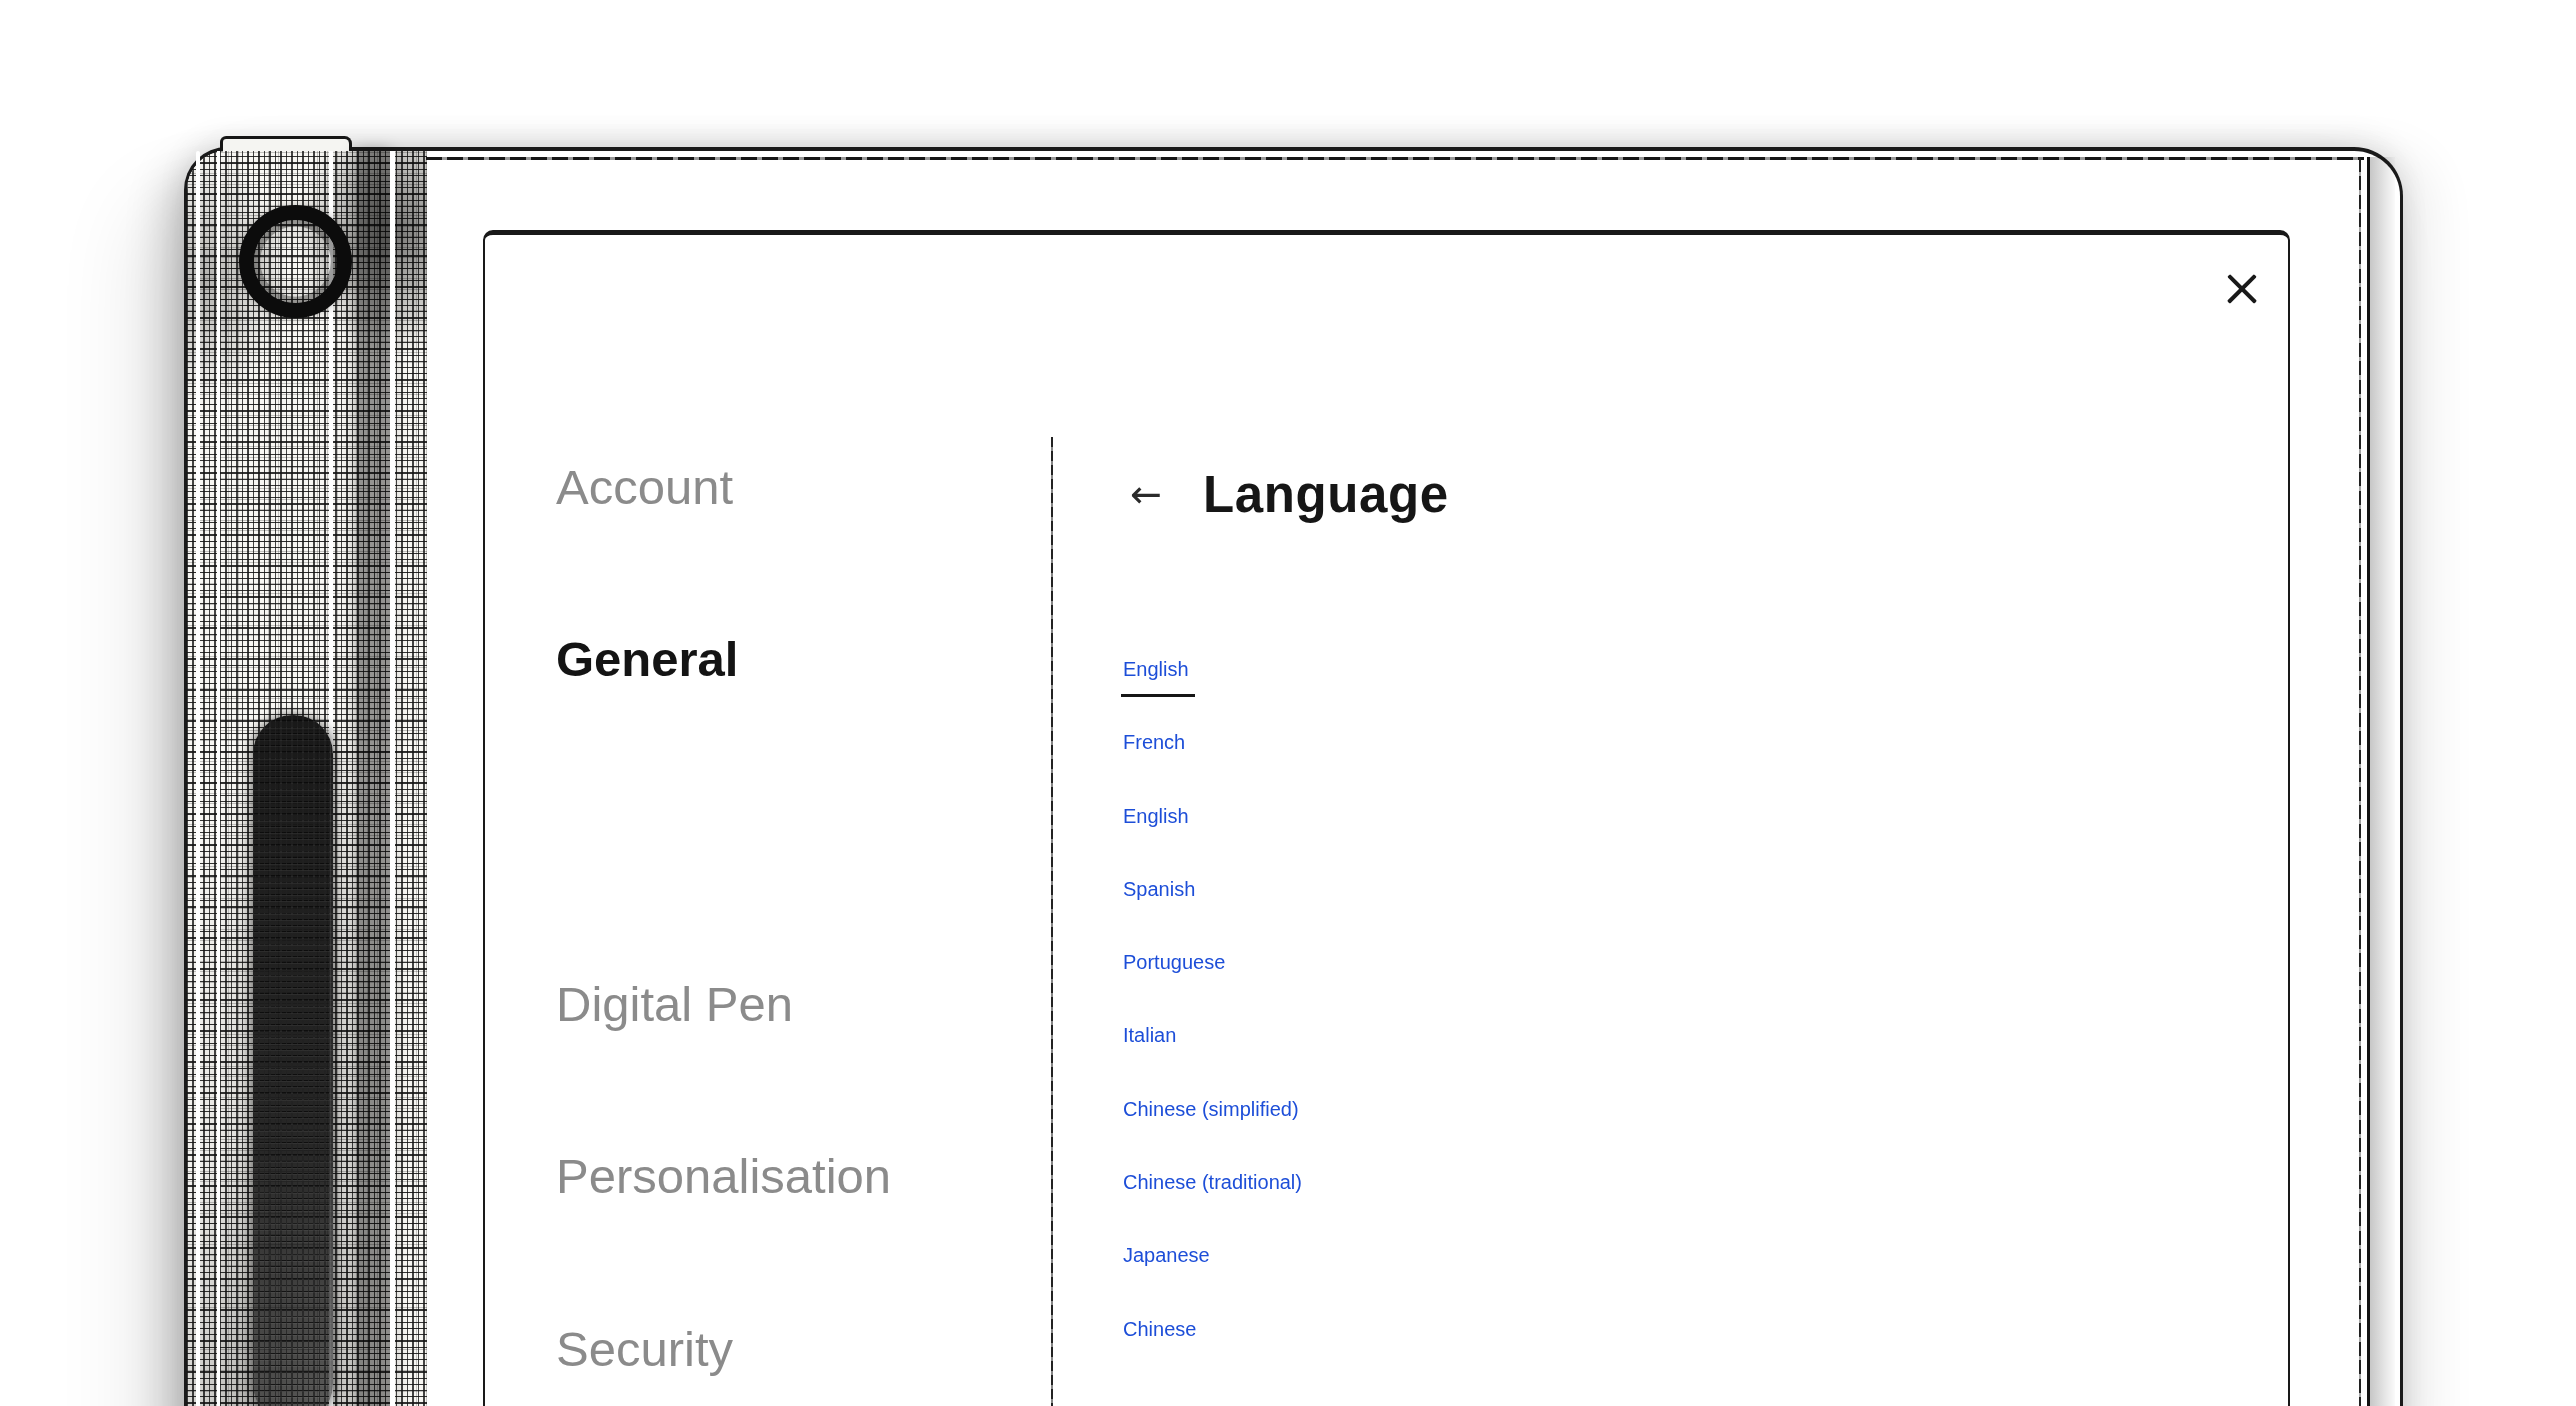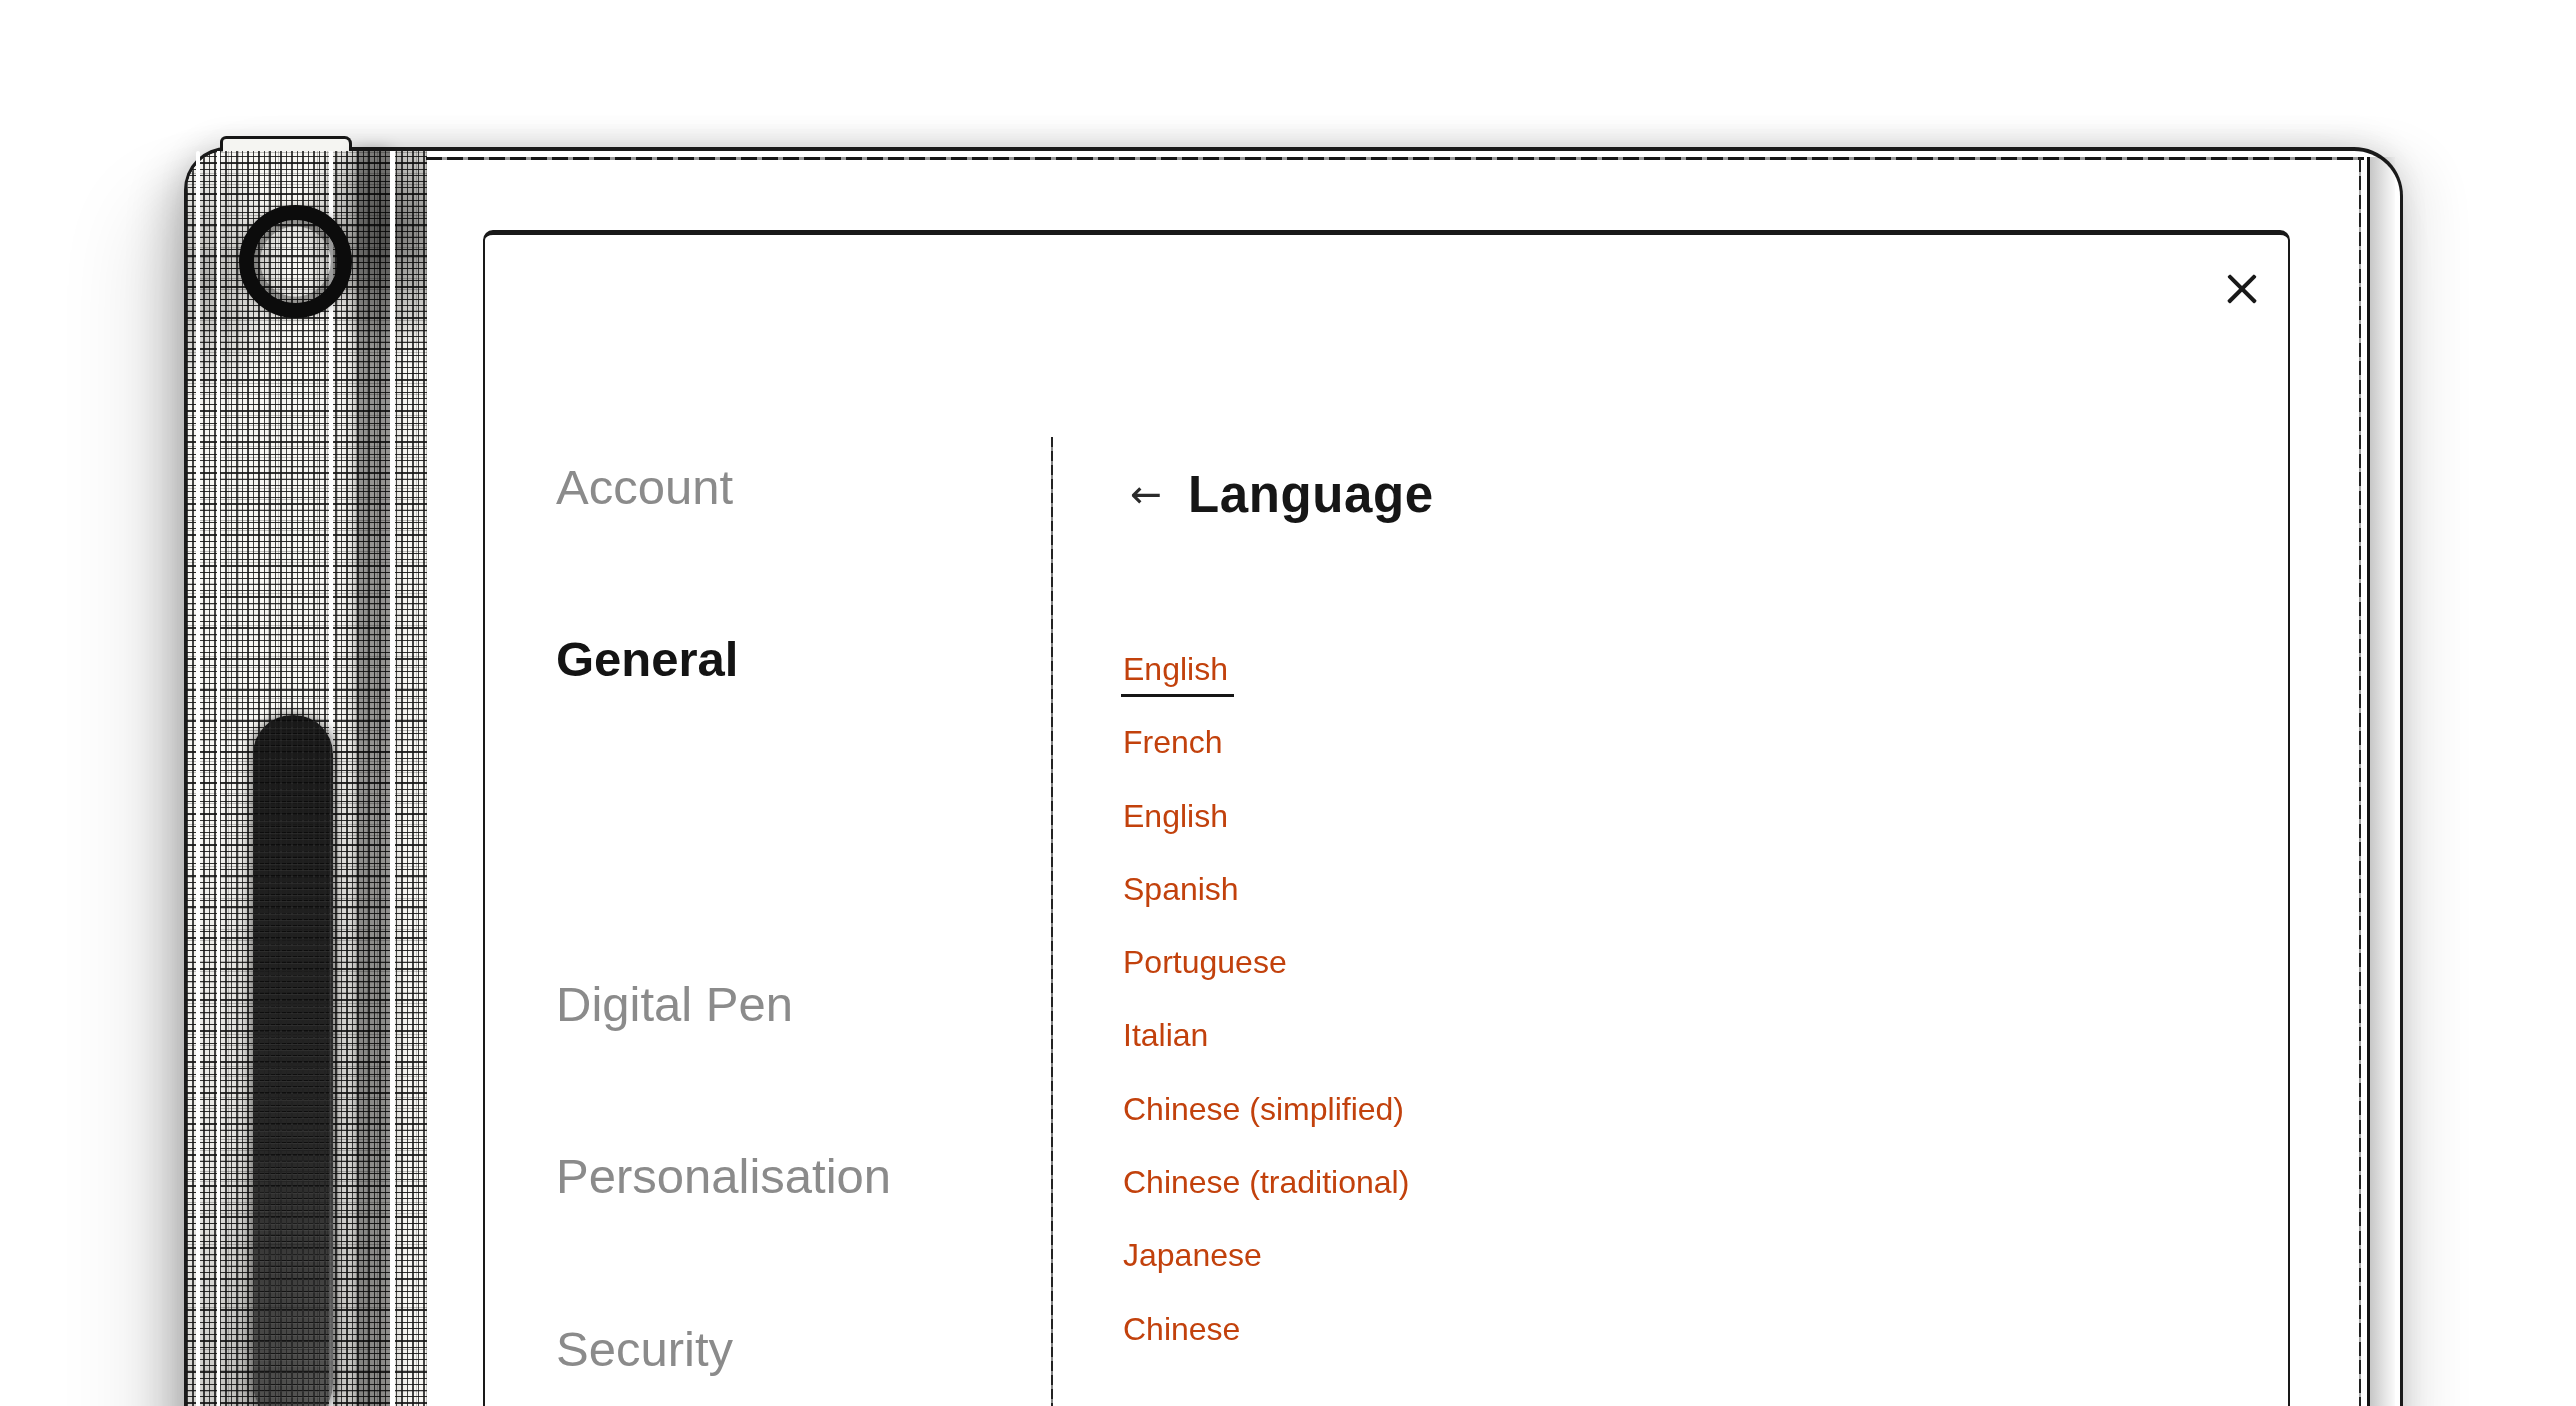--- a/index.html
+++ b/index.html
@@ -86,24 +86,24 @@
 
   .divider { position:absolute; left:566px; top:202px; bottom:0; width:1.8px;
     background:repeating-linear-gradient(180deg,#222 0 10px, rgba(34,34,34,0.55) 10px 14px); }
 
   .page-header { position:absolute; left:645px; top:230px; height:58px;
     display:flex; align-items:center; }
   .back-button { display:flex; align-items:center; justify-content:flex-start;
     width:43px; height:58px; cursor:pointer; background:none; border:none; }
   .back-glyph { font-family:"DejaVu Sans",sans-serif; font-size:38px; color:#2b2b2b; line-height:1; }
   .page-title { font-size:51px; font-weight:bold; color:#161616; letter-spacing:0.6px;
-    margin-left:15px; white-space:nowrap; }
+    margin-left:30px; white-space:nowrap; }
 
   .lang-item { position:absolute; left:638px; height:41px; line-height:41px;
-    font-size:32px; color:#c2410c; white-space:nowrap; cursor:pointer; }
+    font-size:20px; color:#1d4ed8; white-space:nowrap; cursor:pointer; }
   .lang-item .lang-label { display:inline-block; }
   .lang-item.selected .lang-label { border-bottom:3.7px solid #161616;
     padding:0 6.2px 4.3px 2.5px; margin-left:-2.5px; }
 </style>
 </head>
 <body>
 
 <div class="stage">
 
   <div class="device">

